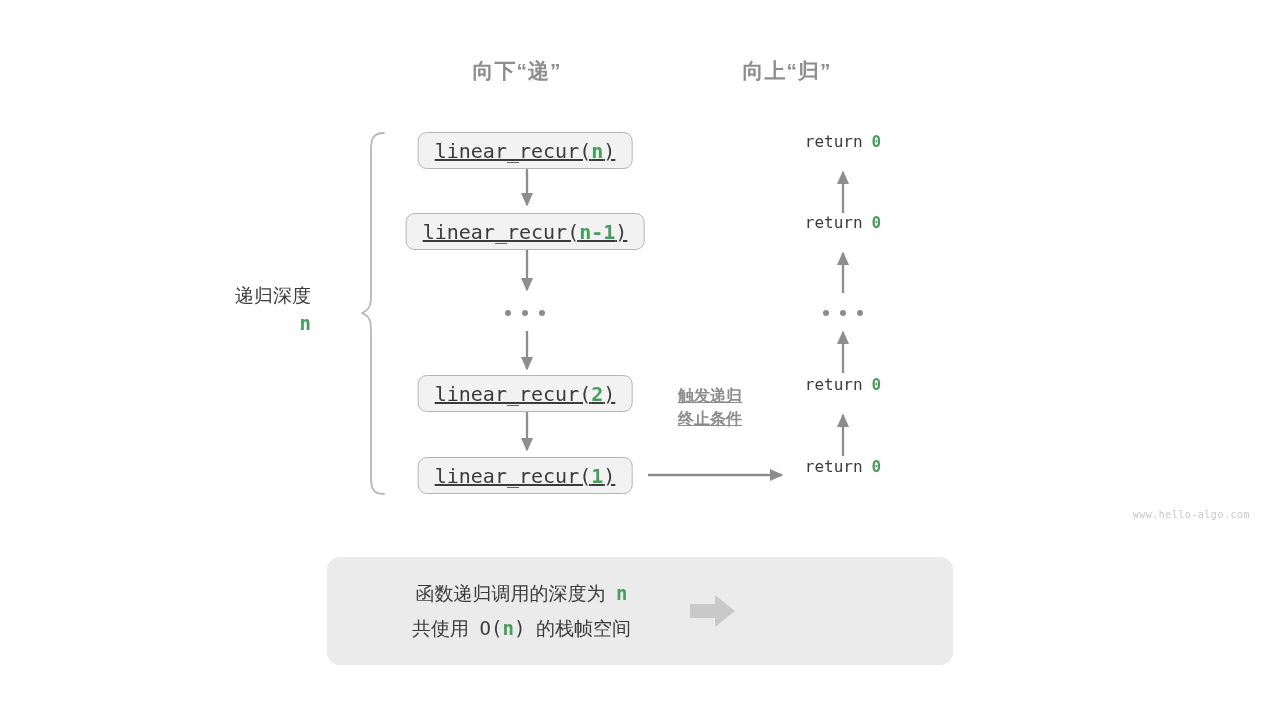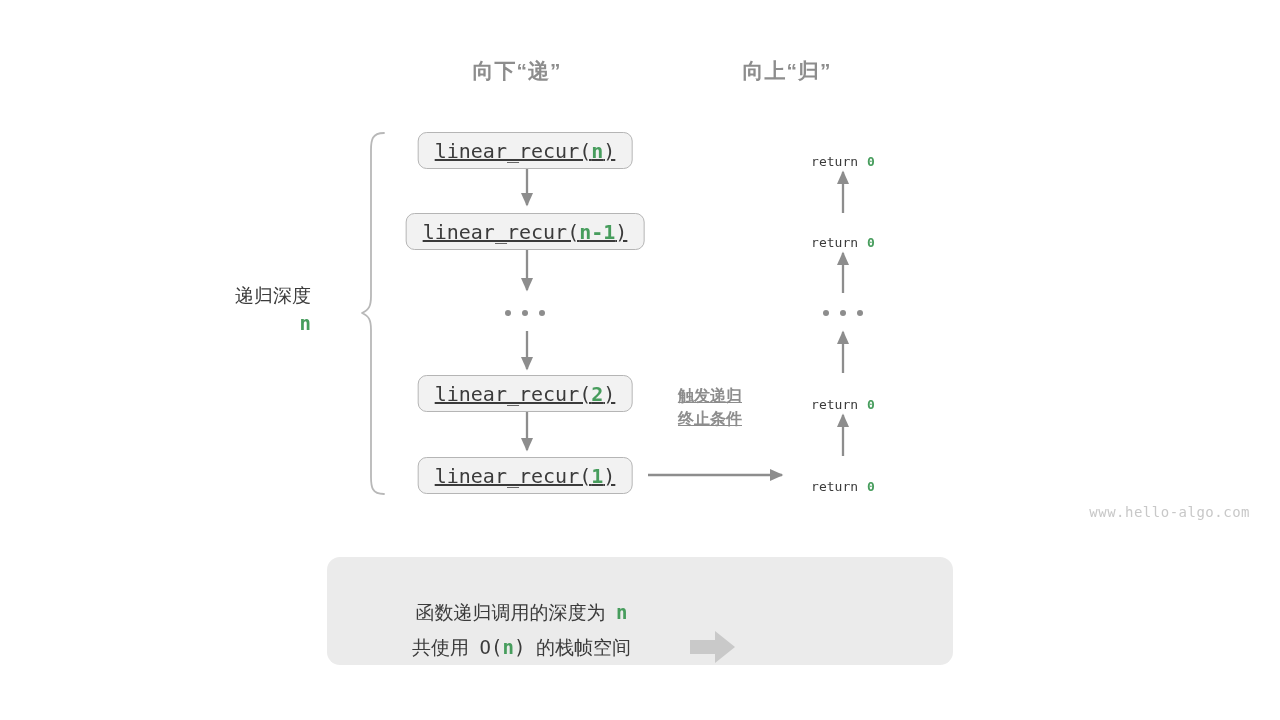--- a/index.html
+++ b/index.html
@@ -41,25 +41,25 @@
     transform:translateX(-50%);
     padding:0 16px;
     text-decoration:underline;
   }
   .call-box .arg{color:#479d5d;font-weight:700;}
 
   
   .ret{
     position:absolute;
     font-family:"DejaVu Sans Mono","Liberation Mono",monospace;
-    font-size:13px;
-    color:#3b3b3b;
-    white-space:nowrap;
-    transform:translateX(-50%);
-    height:37px;display:flex;align-items:flex-end;justify-content:center;
+    font-size:16px;
+    color:#3b3b3b;
+    white-space:nowrap;
+    transform:translateX(-50%);
+    height:37px;display:flex;align-items:flex-start;justify-content:center;
   }
   .ret .zero{color:#479d5d;font-weight:700;margin-left:9px;}
 
   
   .dots{
     position:absolute;
     transform:translateX(-50%);
     display:flex;gap:11px;align-items:center;
     height:37px;
   }
@@ -106,21 +106,21 @@
   #trigger-note span{display:block;text-decoration:underline;}
 
   
   #summary-panel{
     position:absolute;
     left:327px;top:557px;
     width:626px;height:108px;
     background:#ebebeb;
     border-radius:13px;
     box-sizing:border-box;
-    display:flex;align-items:flex-end;
+    display:flex;align-items:center;
   }
   #summary-left{
     width:355px;
     padding-left:34px;
     box-sizing:border-box;
     text-align:center;
   }
   #summary-left .sl-line{
     display:block;
     font-size:19px;
@@ -156,21 +156,21 @@
     line-height:33px;
     white-space:nowrap;
   }
   #summary-right .sr-value .mono{font-weight:700;}
 
   
   #watermark{
     position:absolute;
     right:30px;bottom:18px;
     font-family:"DejaVu Sans Mono","Liberation Mono",monospace;
-    font-size:14px;
+    font-size:10px;
     color:#c8c8c8;
     letter-spacing:0.5px;
     white-space:nowrap;
   }
 </style>
 </head>
 <body>
 
 <div class="stage">
 

